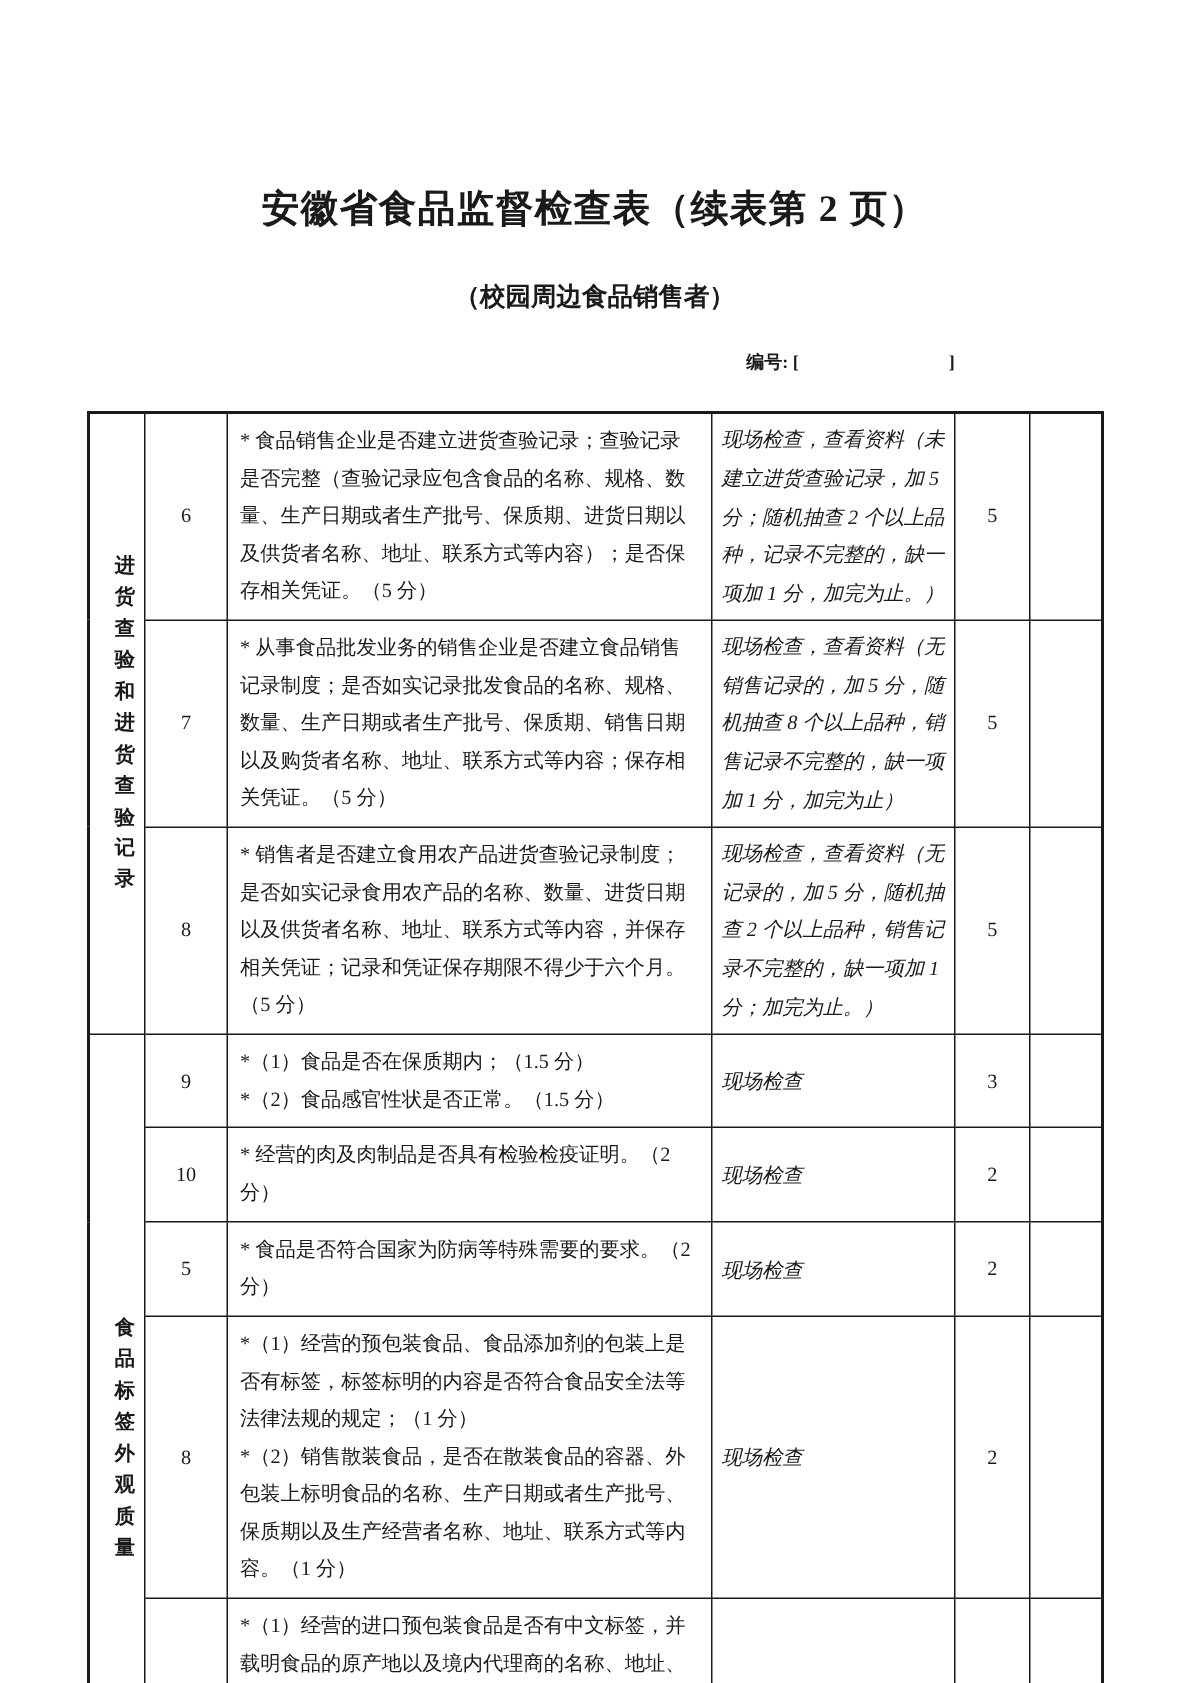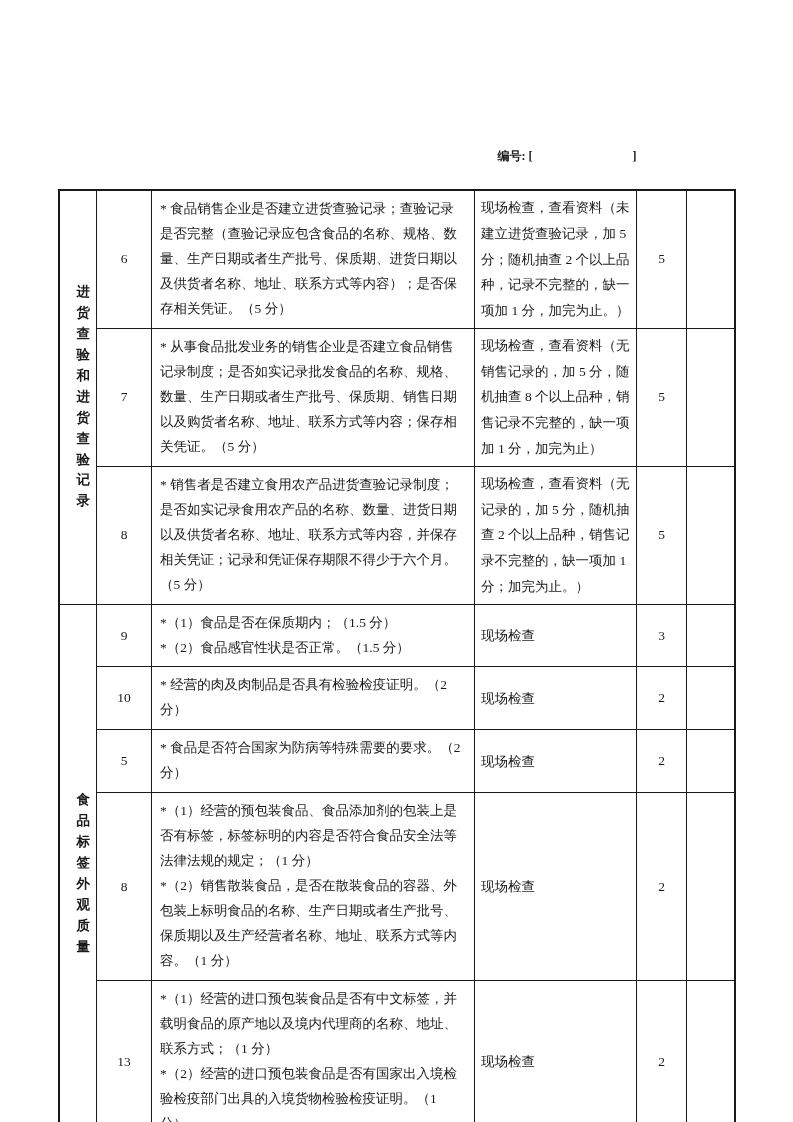--- a/index.html
+++ b/index.html
@@ -76,20 +76,21 @@
   td.item-cell {
     padding: 6px 8px;
     line-height: 1.85;
     white-space: pre-line;
     text-align: left;
   }
   td.method-cell {
     padding: 4px 6px;
     line-height: 1.9;
     text-align: left;
+    font-style: italic;
   }
   td.score-cell {
     text-align: center;
     font-size: 15px;
   }
   td.blank-cell { }
 
   
   tr.r6  { height: 117px; }
   tr.r7  { height: 103px; }
@@ -98,21 +99,23 @@
   tr.r10 { height: 60px; }
   tr.r11 { height: 58px; }
   tr.r12 { height: 128px; }
   tr.r13 { height: 124px; }
 </style>
 </head>
 <body>
 
 <div class="page">
 
-
+  <div class="doc-title">安徽省食品监督检查表（续表第 2 页）</div>
+
+  <div class="doc-subtitle">（校园周边食品销售者）</div>
 
   <div class="serial-line">
     <span>编号: [</span><span class="serial-gap"></span><span>]</span>
   </div>
 
   <table class="check-table">
     <colgroup>
       <col class="c-cat">
         <col class="c-no">
         <col class="c-item">

